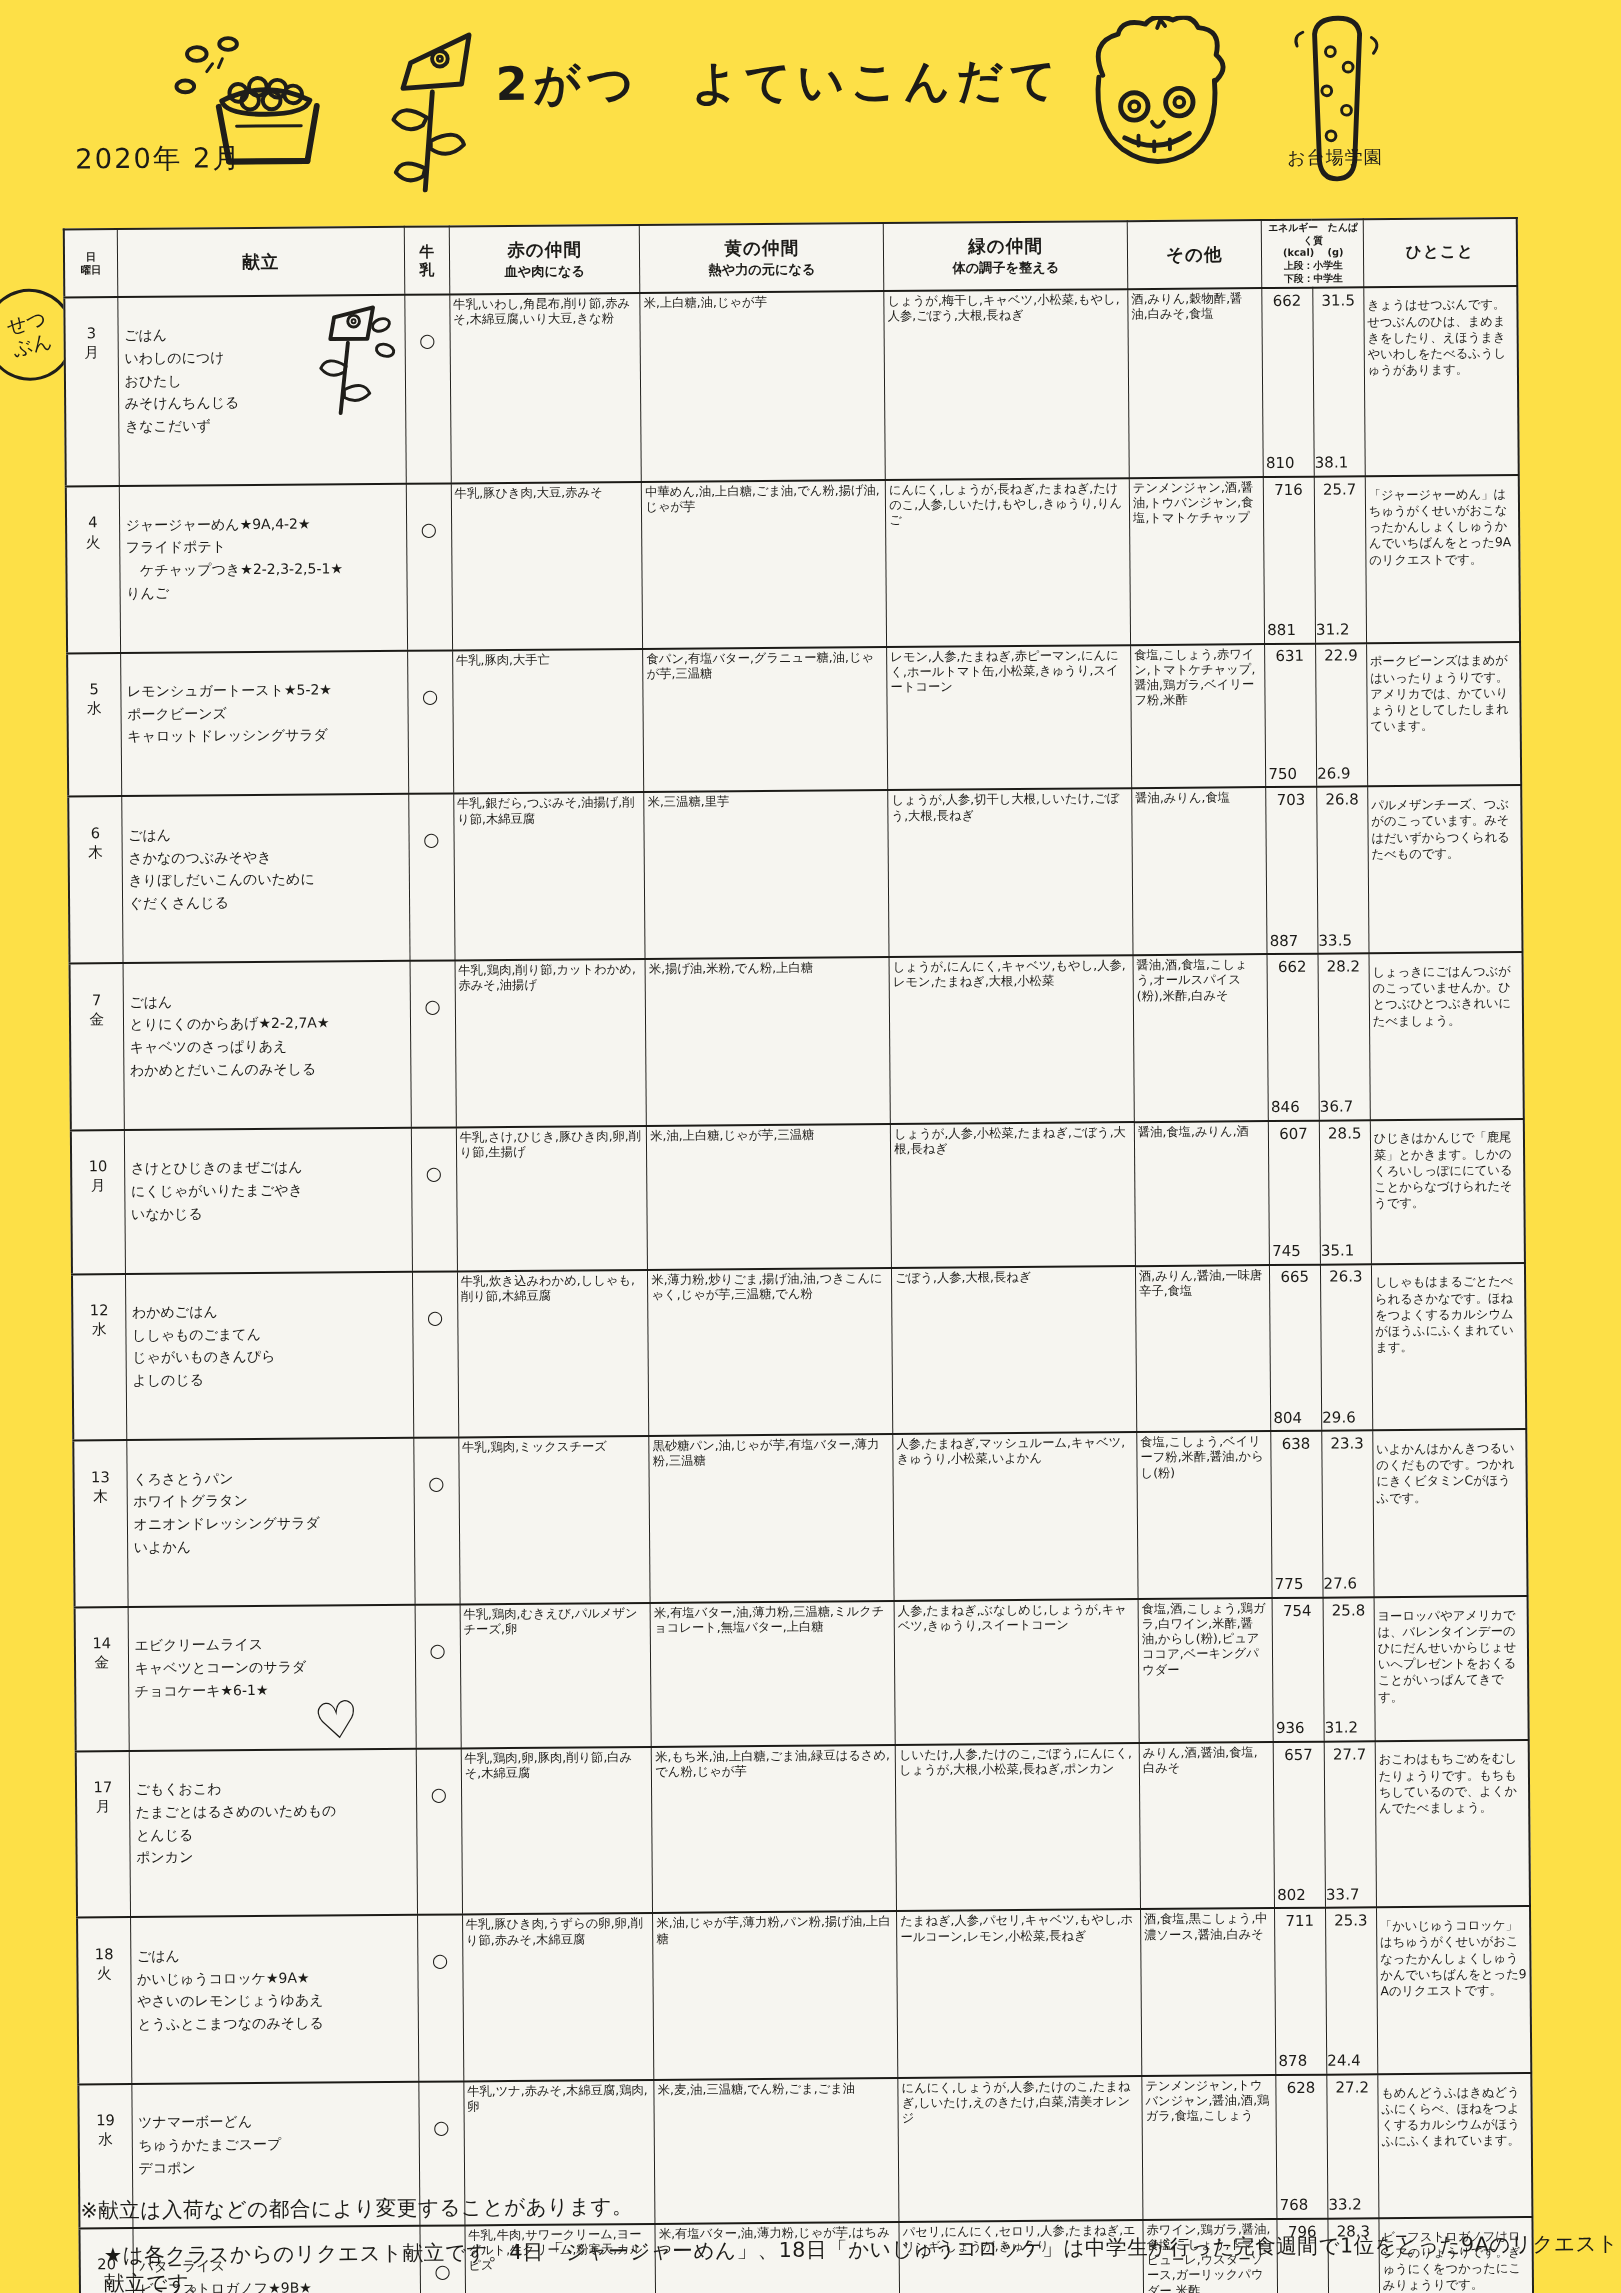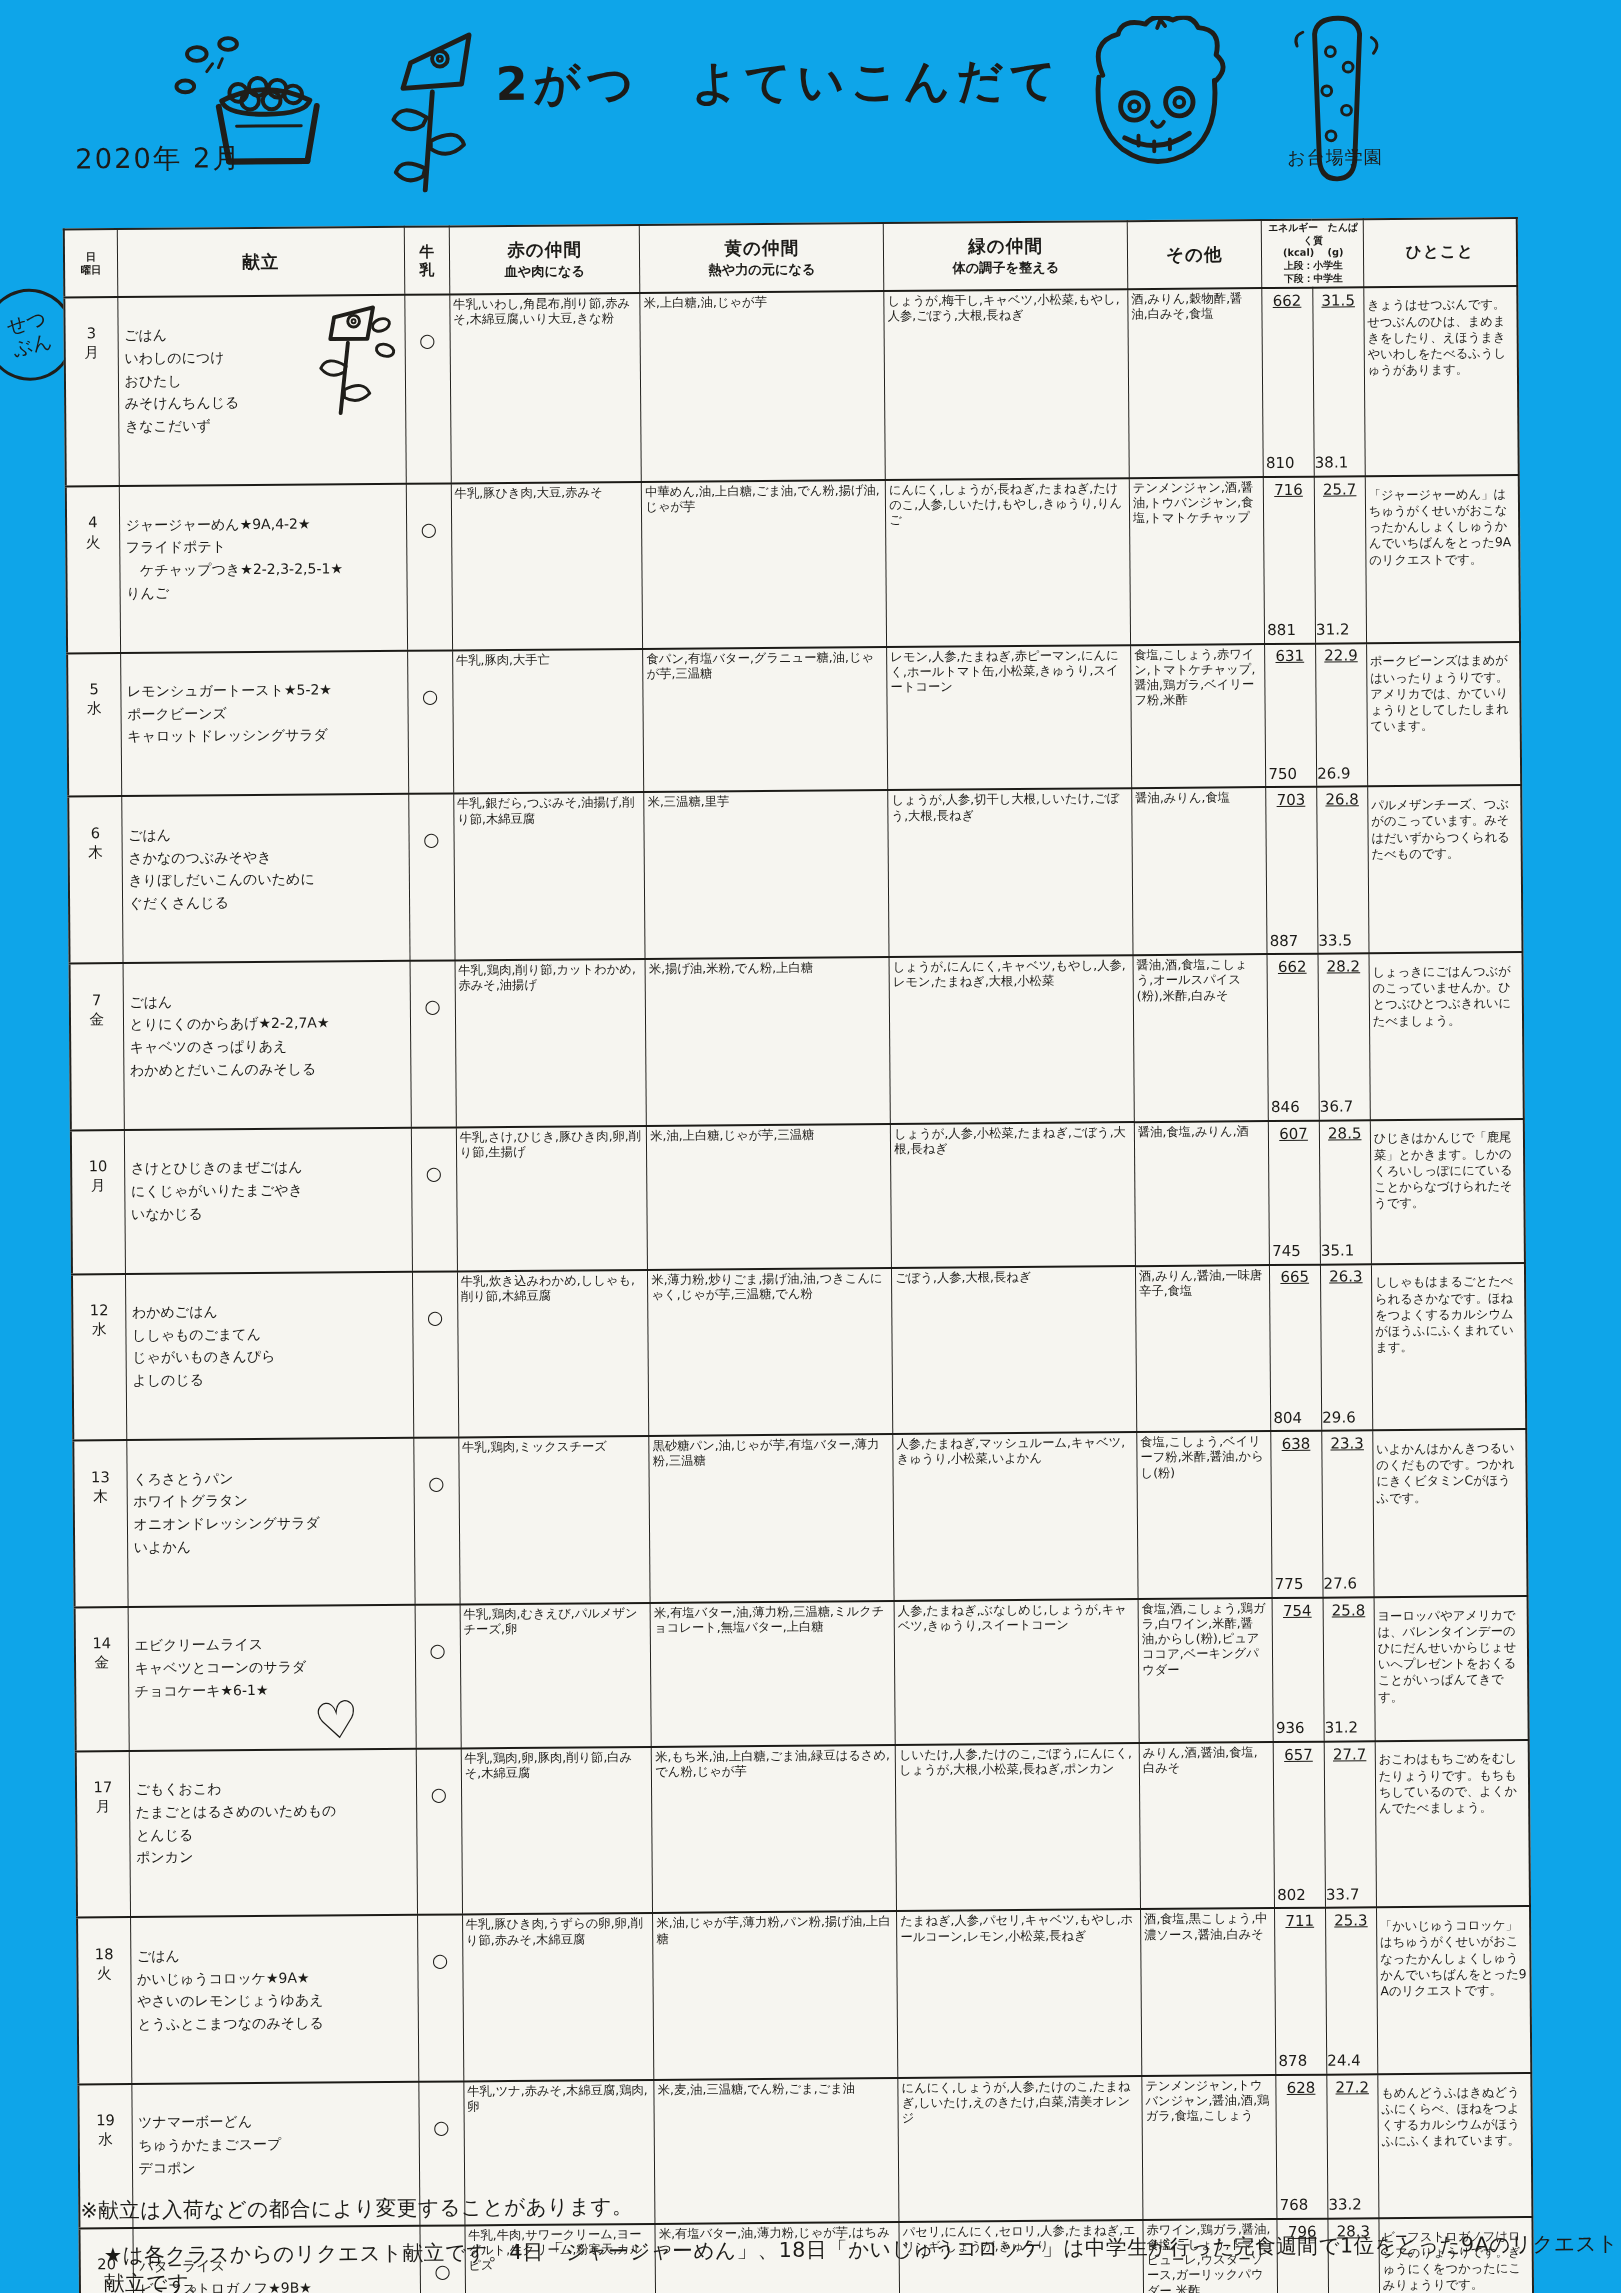--- a/index.html
+++ b/index.html
@@ -3,21 +3,21 @@
 <meta charset="utf-8">
 <style>
   html,body{margin:0;padding:0;}
   body{
     width:1621px;height:2294px;position:relative;
     background:#dcdcd6;
     font-family:"DejaVu Sans",sans-serif;
     color:#1c1b18;
     -webkit-font-smoothing:antialiased;
   }
-  .sheet{position:absolute;inset:0;background:#0ea5e9;overflow:hidden;}
+  .sheet{position:absolute;inset:0;background:#fde047;overflow:hidden;}
   .sheet-inner{position:absolute;inset:0;transform:rotate(-0.45deg);transform-origin:55% 0;}
 
   
   .page-title{position:absolute;left:495px;top:51px;font-size:46px;font-weight:bold;letter-spacing:5.9px;white-space:nowrap;}
   .year-month{position:absolute;left:74px;top:135px;font-size:27.4px;letter-spacing:2px;}
   .school-name{position:absolute;left:1286px;top:149px;font-size:18px;letter-spacing:1px;}
   .doodle-svg{position:absolute;}
   .doodle-svg *{stroke:#1f1e1a;fill:none;stroke-linecap:round;stroke-linejoin:round;}
 
   
@@ -45,21 +45,21 @@
   th .energy-lines{font-size:9.8px;font-weight:bold;line-height:1.3;text-align:center;padding-left:2px;}
   tbody tr{border-top:2.5px solid #1c1b17;}
   tbody tr{height:102px;}
   tbody tr.tall{height:139px;}
   td{vertical-align:top;padding:2px 2.9px;font-size:12.3px;line-height:1.24;word-break:break-all;}
   td.date-cell{text-align:center;padding-top:25.5px;font-size:14.7px;line-height:1.3;}
   td.menu-cell{font-size:14px;line-height:1.62;white-space:pre-line;position:relative;padding-left:5.9px;padding-top:3.9px;word-break:keep-all;}
   td.milk-cell{text-align:center;padding-top:33px;font-size:18.6px;}
   td.ing-cell{white-space:pre-line;}
   td.energy-cell{position:relative;padding:0;}
-  .num-top{position:absolute;top:2.9px;left:0;right:0;text-align:center;font-size:15px;text-decoration:underline;}
+  .num-top{position:absolute;top:2.9px;left:0;right:0;text-align:center;font-size:15px;}
   .num-bottom{position:absolute;bottom:2.9px;left:0;right:16px;text-align:center;font-size:15px;}
   td.comment-cell{font-size:12.3px;line-height:1.32;padding-top:9.8px;}
 
   
   .doodle{display:none;}
   tr[data-doodle="setsubun-fish"] .doodle-fish{display:block;position:absolute;right:5.9px;top:7.8px;}
   tr[data-doodle="heart"] .doodle-heart{
     display:block;position:absolute;right:55px;bottom:2px;
     font-size:51px;font-weight:bold;transform:rotate(-8deg);line-height:1;
   }

